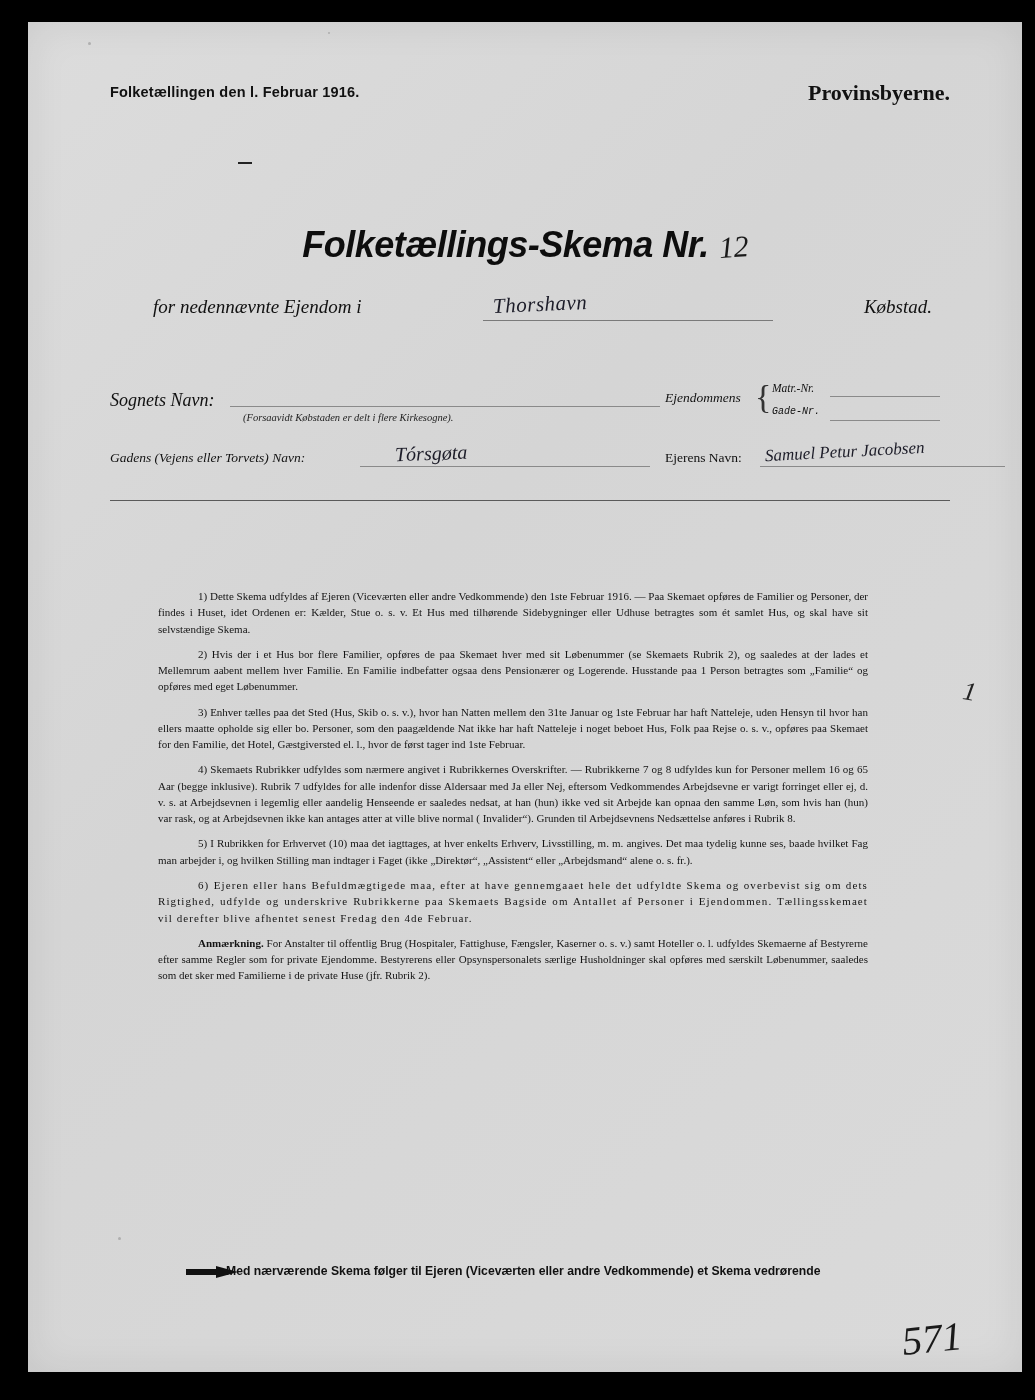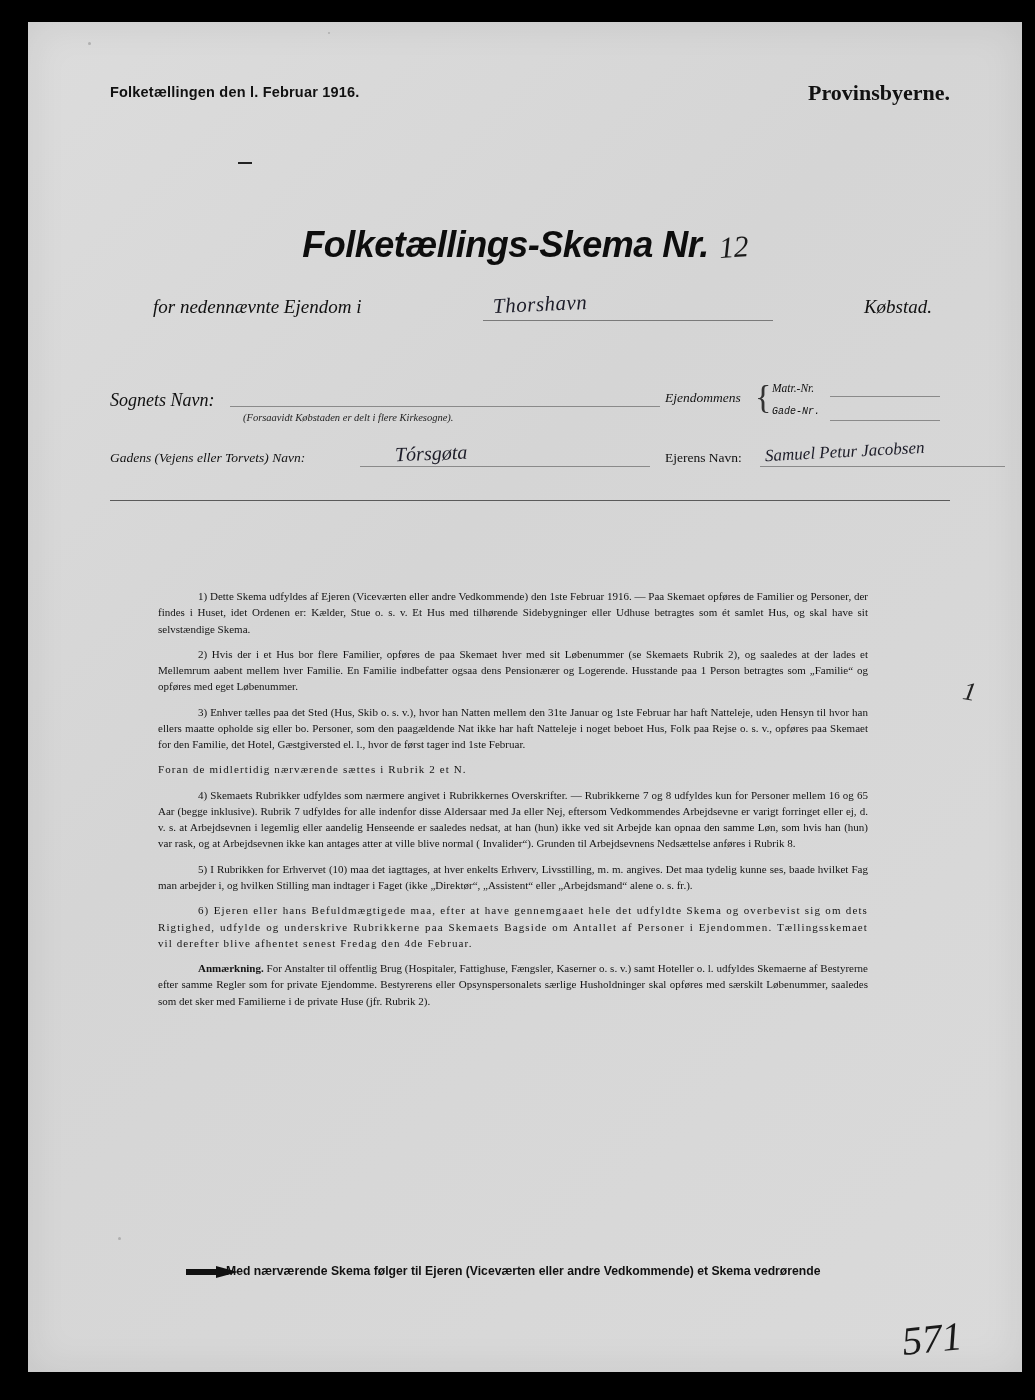--- a/index.html
+++ b/index.html
@@ -281,21 +281,20 @@
       <span class="m-ejerens-line"></span>
     </div>
 
     <div class="divider"></div>
 
 
     <div class="rules">
       <p>1) Dette Skema udfyldes af Ejeren (Viceværten eller andre Vedkommende) den 1ste Februar 1916. — Paa Skemaet opføres de Familier og Personer, der findes i Huset, idet Ordenen er: Kælder, Stue o. s. v. Et Hus med tilhørende Sidebygninger eller Udhuse betragtes som ét samlet Hus, og skal have sit selvstændige Skema.</p>
       <p>2) Hvis der i et Hus bor flere Familier, opføres de paa Skemaet hver med sit Løbenummer (se Skemaets Rubrik 2), og saaledes at der lades et Mellemrum aabent mellem hver Familie. En Familie indbefatter ogsaa dens Pensionærer og Logerende. Husstande paa 1 Person betragtes som „Familie“ og opføres med eget Løbenummer.</p>
       <p>3) Enhver tælles paa det Sted (Hus, Skib o. s. v.), hvor han Natten mellem den 31te Januar og 1ste Februar har haft Natteleje, uden Hensyn til hvor han ellers maatte opholde sig eller bo. Personer, som den paagældende Nat ikke har haft Natteleje i noget beboet Hus, Folk paa Rejse o. s. v., opføres paa Skemaet for den Familie, det Hotel, Gæstgiversted el. l., hvor de først tager ind 1ste Februar.</p>
-      <p class="noind sp">Foran de midlertidig nærværende sættes i Rubrik 2 et N.</p>
       <p>4) Skemaets Rubrikker udfyldes som nærmere angivet i Rubrikkernes Overskrifter. — Rubrikkerne 7 og 8 udfyldes kun for Personer mellem 16 og 65 Aar (begge inklusive). Rubrik 7 udfyldes for alle indenfor disse Aldersaar med Ja eller Nej, eftersom Vedkommendes Arbejdsevne er varigt forringet eller ej, d. v. s. at Arbejdsevnen i legemlig eller aandelig Henseende er saaledes nedsat, at han (hun) ikke ved sit Arbejde kan opnaa den samme Løn, som hvis han (hun) var rask, og at Arbejdsevnen ikke kan antages atter at ville blive normal ( Invalider“). Grunden til Arbejdsevnens Nedsættelse anføres i Rubrik 8.</p>
       <p>5) I Rubrikken for Erhvervet (10) maa det iagttages, at hver enkelts Erhverv, Livsstilling, m. m. angives. Det maa tydelig kunne ses, baade hvilket Fag man arbejder i, og hvilken Stilling man indtager i Faget (ikke „Direktør“, „Assistent“ eller „Arbejdsmand“ alene o. s. fr.).</p>
       <p class="sp">6) Ejeren eller hans Befuldmægtigede maa, efter at have gennemgaaet hele det udfyldte Skema og overbevist sig om dets Rigtighed, udfylde og underskrive Rubrikkerne paa Skemaets Bagside om Antallet af Personer i Ejendommen. Tællingsskemaet vil derefter blive afhentet senest Fredag den 4de Februar.</p>
       <p><span class="b">Anmærkning.</span> <span>For Anstalter til offentlig Brug (Hospitaler, Fattighuse, Fængsler, Kaserner o. s. v.) samt Hoteller o. l. udfyldes Skemaerne af Bestyrerne efter samme Regler som for private Ejendomme. Bestyrerens eller Opsynspersonalets særlige Husholdninger skal opføres med særskilt Løbenummer, saaledes som det sker med Familierne i de private Huse (jfr. Rubrik 2).</span></p>
     </div>
 
     <div class="note-row">
       <span class="pointer">
         <svg width="52" height="12" viewBox="0 0 52 12">
           <path d="M0 3 L30 3 L30 0 L52 6 L30 12 L30 9 L0 9 Z" fill="#111"></path>

